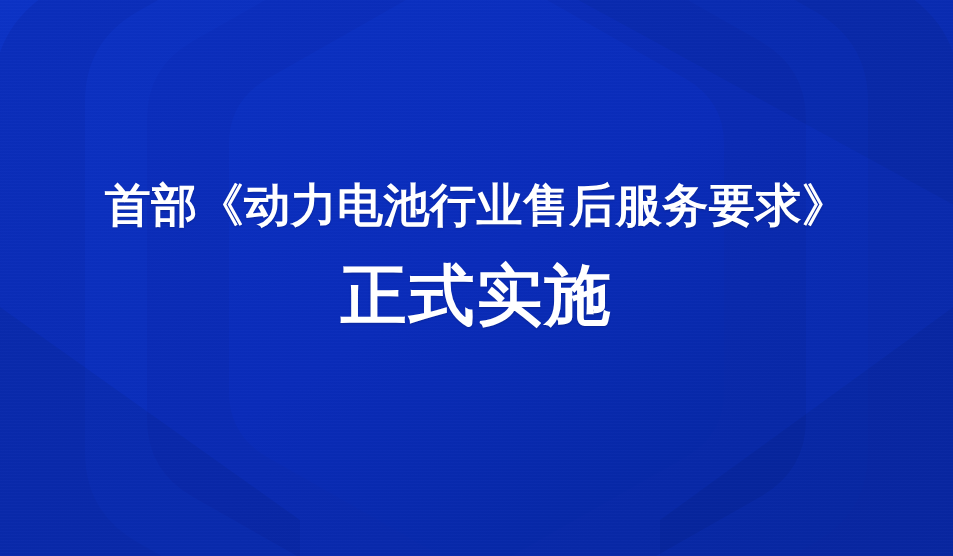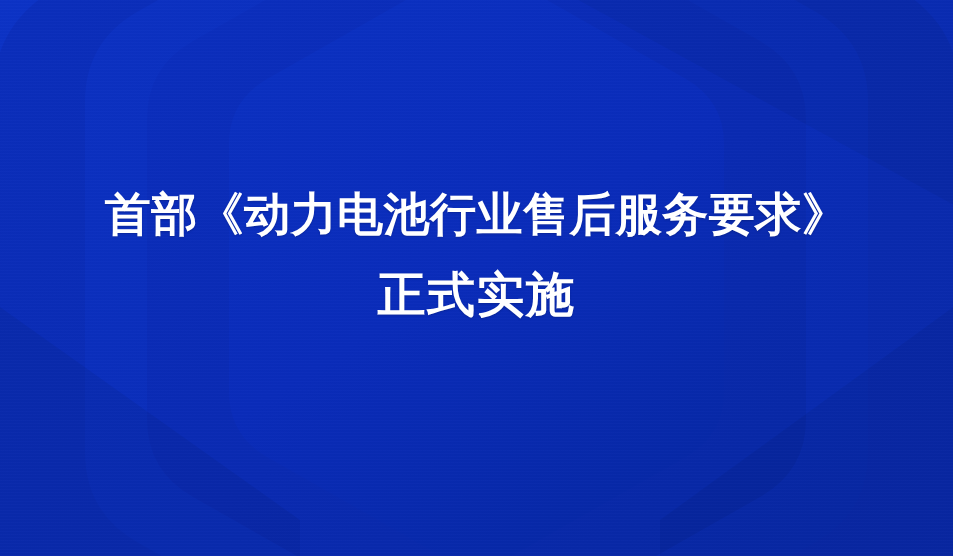--- a/index.html
+++ b/index.html
@@ -58,21 +58,21 @@
     white-space: nowrap;
     text-shadow: 0 1px 2px rgba(0,0,0,0.18);
   }
   .line-1 {
     font-size: 46px;
     line-height: 1.0;
     margin-top: -46px;
     margin-bottom: 34px;
   }
   .line-2 {
-    font-size: 48px;
+    font-size: 66px;
     line-height: 1.0;
     letter-spacing: 0.03em;
     text-align: right;
   }
 </style>
 </head>
 <body>
 
 <div id="stage">
 

